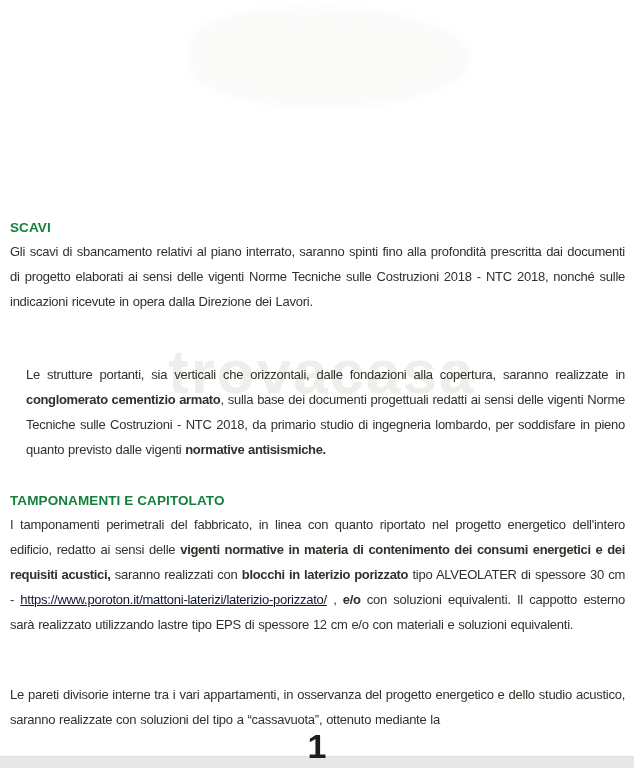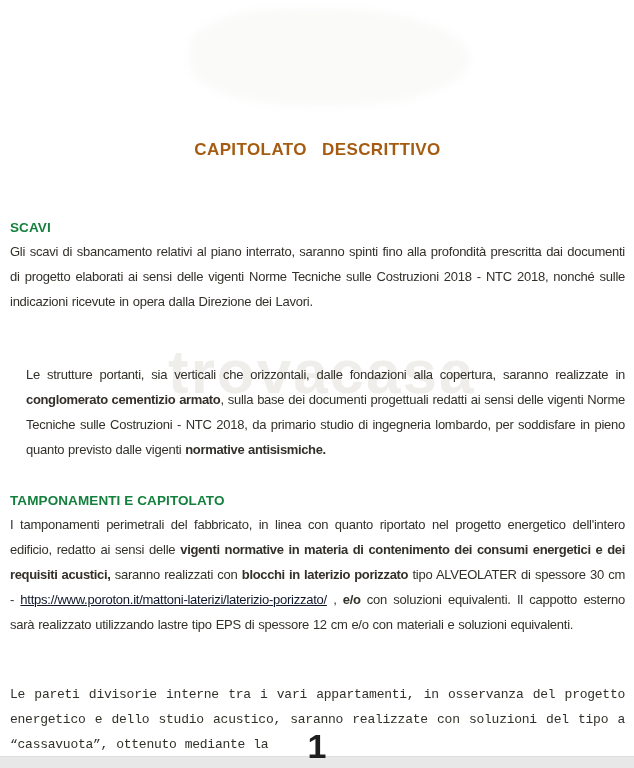--- a/index.html
+++ b/index.html
@@ -77,21 +77,21 @@
     line-height: 25px;
     letter-spacing: -0.25px;
     word-spacing: 0.5px;
     text-align: justify;
     color: #33302a;
     z-index: 1;
   }
   .para.p-scavi   { top: 239px; }
   .para.p-strutt  { top: 362px; margin-left: 16px; }
   .para.p-tamp1   { top: 512px; }
-  .para.p-tamp2   { top: 682px; font-family: Liberation Mono, monospace; }
+  .para.p-tamp2   { top: 682px; }
 
   .para .b { font-weight: bold; letter-spacing: -0.35px; }
 
   .doc-link {
     color: #0f172a;
     text-decoration: underline;
     word-break: break-all;
   }
 
   .page-number {
@@ -119,21 +119,20 @@
   }
 </style>
 </head>
 <body>
 
 <div class="page">
 
   <div class="wm-blob"></div>
   <div class="wm-text">trovacasa</div>
 
-  <h1 class="doc-title">CAPITOLATO DESCRITTIVO</h1>
 
   <h2 class="sec-h h-scavi">SCAVI</h2>
   <p class="para p-scavi"><span>Gli scavi di sbancamento relativi al piano interrato, saranno spinti fino alla profondità prescritta dai documenti di progetto elaborati ai sensi delle vigenti Norme Tecniche sulle Costruzioni 2018 - NTC 2018, nonché sulle indicazioni ricevute in opera dalla Direzione dei Lavori.</span></p>
 
   <p class="para p-strutt"><span>Le strutture portanti, sia verticali che orizzontali, dalle fondazioni alla copertura, saranno realizzate in </span><span class="b">conglomerato cementizio armato</span><span>, sulla base dei documenti progettuali redatti ai sensi delle vigenti Norme Tecniche sulle Costruzioni - NTC 2018, da primario studio di ingegneria lombardo, per soddisfare in pieno quanto previsto dalle vigenti </span><span class="b">normative antisismiche.</span></p>
 
   <h2 class="sec-h h-tamponamenti">TAMPONAMENTI E CAPITOLATO</h2>
   <p class="para p-tamp1"><span>I tamponamenti perimetrali del fabbricato, in linea con quanto riportato nel progetto energetico dell'intero edificio, redatto ai sensi delle </span><span class="b">vigenti normative in materia di contenimento dei consumi energetici e dei requisiti acustici,</span><span> saranno realizzati con </span><span class="b">blocchi in laterizio porizzato</span><span> tipo ALVEOLATER di spessore 30 cm - </span><a href="#" class="doc-link">https://www.poroton.it/mattoni-laterizi/laterizio-porizzato/</a><span> , </span><span class="b">e/o</span><span> con soluzioni equivalenti. Il cappotto esterno sarà realizzato utilizzando lastre tipo EPS di spessore 12 cm e/o con materiali e soluzioni equivalenti.</span></p>
   <p class="para p-tamp2"><span>Le pareti divisorie interne tra i vari appartamenti, in osservanza del progetto energetico e dello studio acustico, saranno realizzate con soluzioni del tipo a “cassavuota”, ottenuto mediante la</span></p>
 

